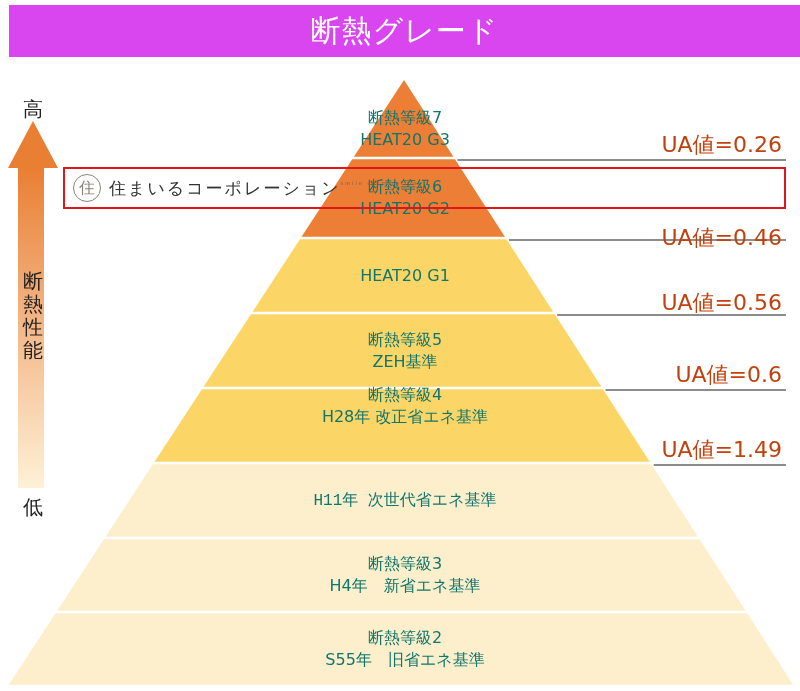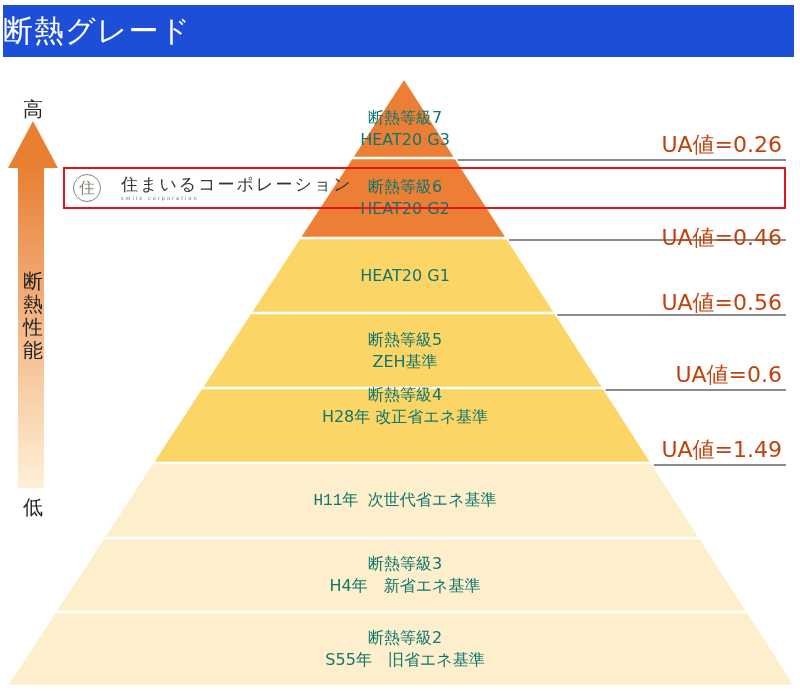--- a/index.html
+++ b/index.html
@@ -1,40 +1,40 @@
 <!DOCTYPE html>
 <html><head>
 <meta charset="utf-8">
 <style>
   html, body { margin: 0; padding: 0; background: #ffffff; }
   body { width: 800px; height: 691px; position: relative; overflow: hidden;
          font-family: "DejaVu Sans", "Liberation Sans", sans-serif; color: #1a1a1a; }
 
-  .title { position: absolute; left: 3px; top: 5px; width: 791px; height: 52px;
-           background: #1d4ed8; color: #ffffff; font-size: 30px; line-height: 52px;
-           letter-spacing: 1px; }
+  .title { position: absolute; left: 9px; top: 5px; width: 791px; height: 52px;
+           background: #d946ef; color: #ffffff; font-size: 30px; line-height: 52px;
+           text-align: center; letter-spacing: 1px; }
 
   svg#pyramid { position: absolute; left: 0; top: 0; }
 
   .band-text { position: absolute; left: 300px; width: 210px; text-align: center;
                font-size: 16px; line-height: 22px; color: #0f766e; }
   .ua { position: absolute; right: 18px; font-size: 22px; color: #c2410c; }
 
   .axis-high, .axis-low { position: absolute; left: 18px; width: 30px; text-align: center;
                           font-size: 20px; color: #222; }
   .axis-label { position: absolute; left: 21px; top: 270px; width: 24px; font-size: 20px;
                 line-height: 23px; text-align: center; color: #222; }
 
   .highlight { position: absolute; left: 63px; top: 167px; width: 719px; height: 38px;
                border: 2px solid #e0161b; }
   .logo { position: absolute; left: 73px; top: 174px; display: flex; align-items: center; }
   .logo-mark { width: 28px; height: 28px; border: 1.5px solid #8a8478; border-radius: 50%;
                display: flex; align-items: center; justify-content: center; color: #8a8478;
                font-size: 16px; box-sizing: border-box; }
-  .logo-text { margin-left: 20px; display: flex; flex-direction: column; }
+  .logo-text { margin-left: 8px; display: flex; }
   .logo-name { font-size: 17px; color: #333; letter-spacing: 2px; line-height: 19px; }
   .logo-sub { font-size: 5px; color: #666; letter-spacing: 2px; line-height: 8px; }
 </style>
 </head>
 <body>
 
 <div class="title">断熱グレード</div>
 
 <svg id="pyramid" width="800" height="691">
   <defs>

